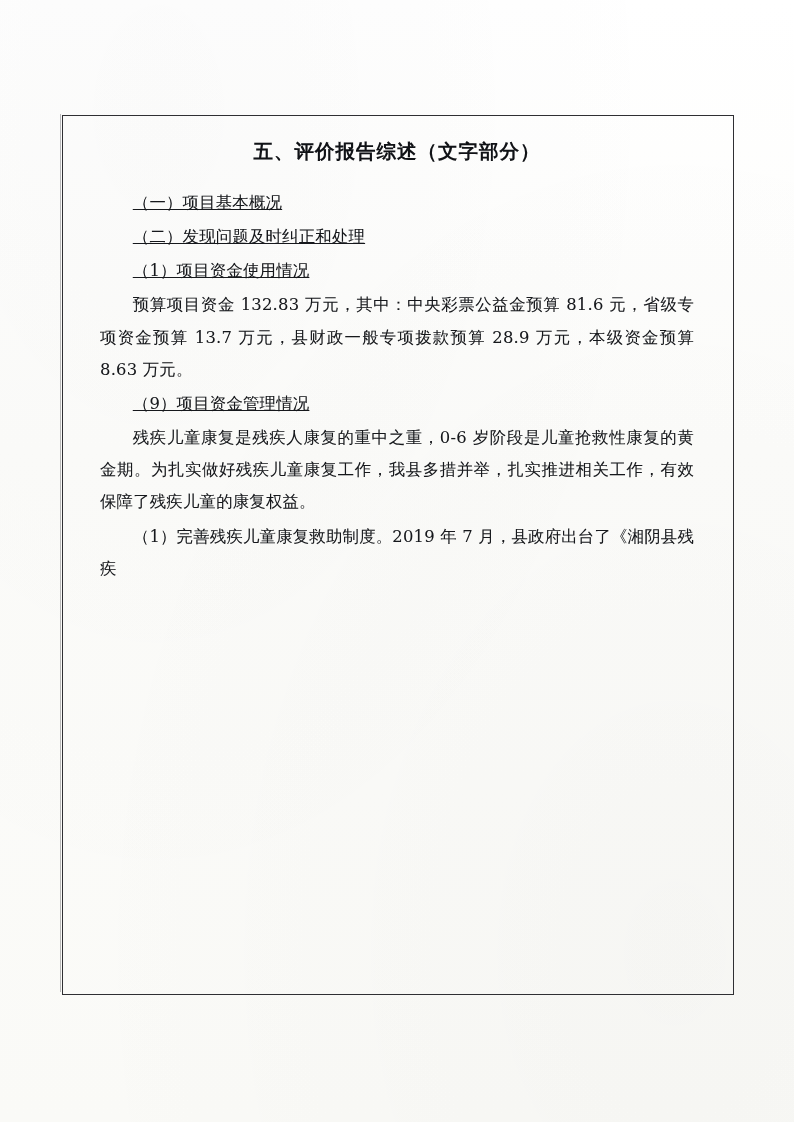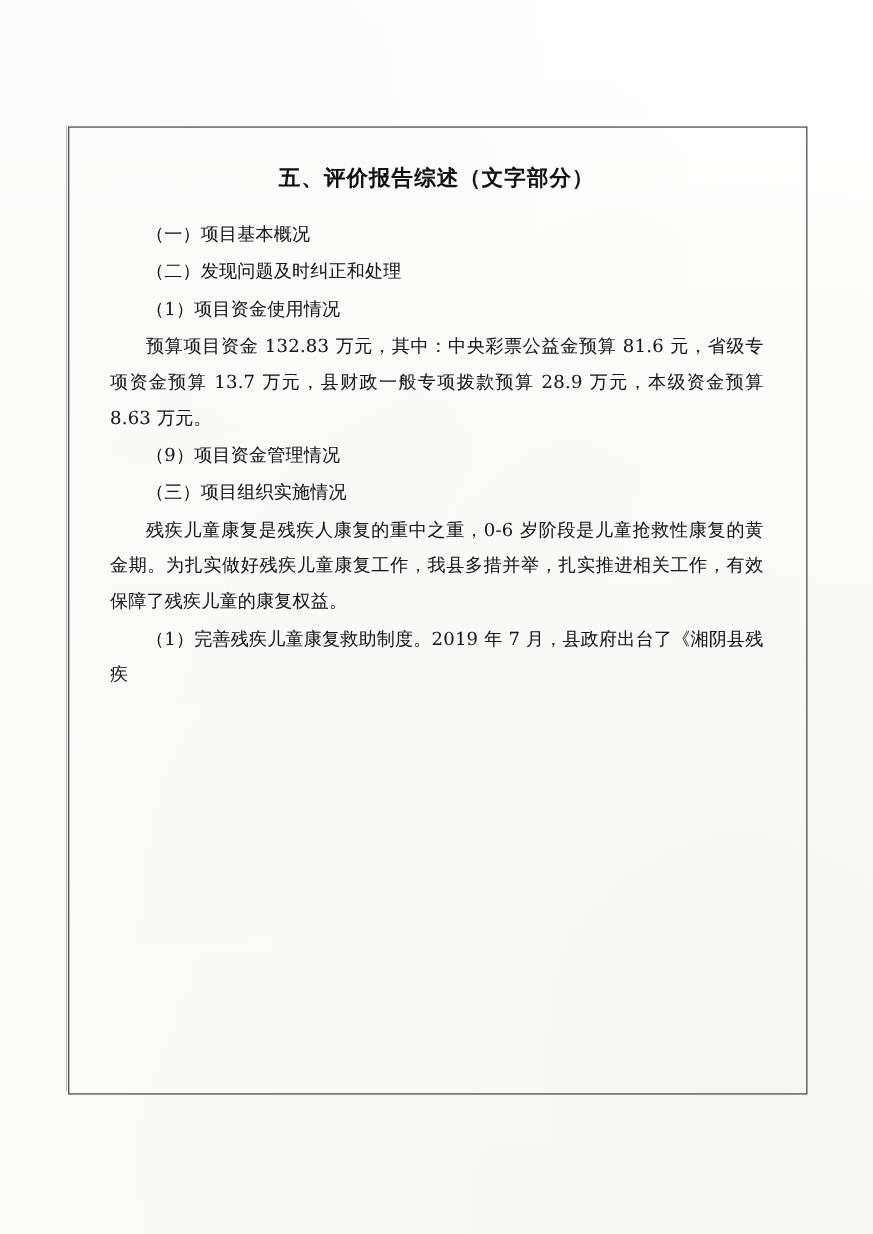--- a/index.html
+++ b/index.html
@@ -58,38 +58,39 @@
     height: 875px;
     box-sizing: border-box;
     padding: 12px 18px 0 14px;
     color: #16181c;
   }
   .title {
     text-align: center;
     font-size: 19.5px;
     font-weight: 700;
     letter-spacing: 1px;
-    margin: 18px 0 22px 0;
+    margin: 8px 0 22px 0;
     color: #101216;
   }
   p {
     margin: 0 0 2px 0;
     font-size: 16.4px;
     line-height: 1.96;
     text-align: justify;
     text-justify: inter-ideograph;
     letter-spacing: 0.2px;
     color: #16181c;
   }
   p.indent {
     text-indent: 2em;
   }
   p.heading {
     text-indent: 2em;
     margin-top: 1px;
+    text-decoration: underline;
   }
   
   .content p, .title {
     text-shadow: 0 0 0.4px rgba(0,0,0,0.18);
   }
 </style>
 </head>
 <body>
 
 <div class="page">
@@ -104,20 +105,19 @@
 
     <p class="heading">（二）发现问题及时纠正和处理</p>
 
     <p class="heading">（1）项目资金使用情况</p>
 
     <p class="indent">预算项目资金 132.83 万元，其中：中央彩票公益金预算 81.6 元，省级专项资金预算 13.7 万元，县财政一般专项拨款预算 28.9 万元，本级资金预算 8.63 万元。</p>
 
     <p class="heading">（9）项目资金管理情况</p>
 
 
-    <p class="heading">（三）项目组织实施情况</p>
 
     <p class="indent">残疾儿童康复是残疾人康复的重中之重，0-6 岁阶段是儿童抢救性康复的黄金期。为扎实做好残疾儿童康复工作，我县多措并举，扎实推进相关工作，有效保障了残疾儿童的康复权益。</p>
 
     <p class="indent">（1）完善残疾儿童康复救助制度。2019 年 7 月，县政府出台了《湘阴县残疾</p>
 
   </div>
 </div>
 
 </body></html>

